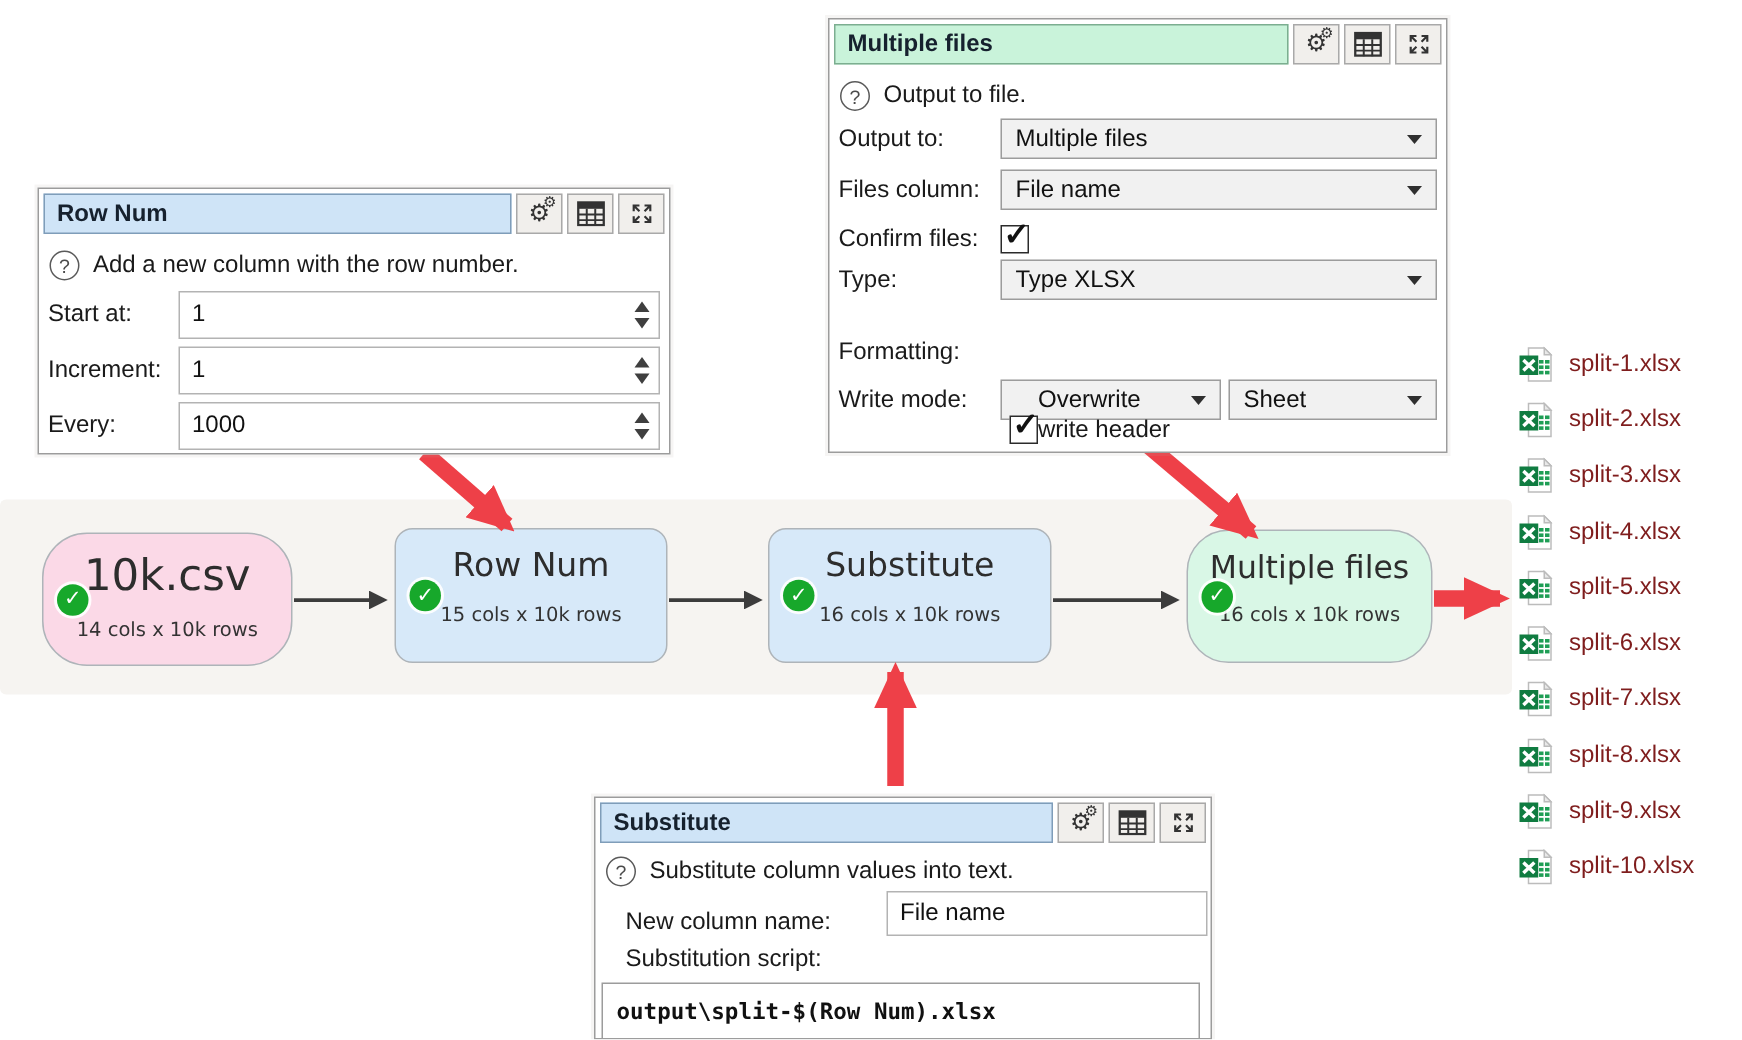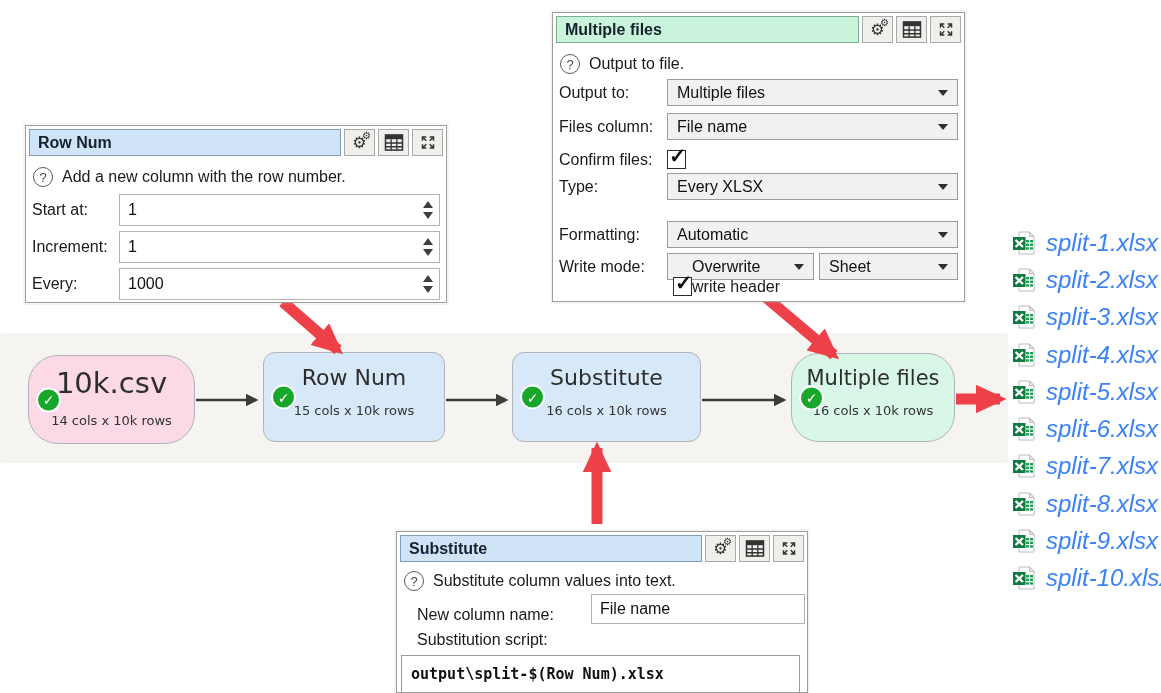--- a/index.html
+++ b/index.html
@@ -86,21 +86,21 @@
 
   
   .sb-row{position:absolute;left:20px;display:flex;align-items:flex-end;font-size:16px;color:#1a1a1a;}
   .script-box{position:absolute;left:4px;top:123px;width:399px;height:45px;
               border:1px solid #9c9c9c;background:#fff;padding:9px 0 0 9px;box-sizing:border-box;
               font-family:"DejaVu Sans Mono",monospace;font-size:15px;font-weight:bold;color:#111;}
 
   
   .file-list{position:absolute;left:1012px;top:224px;z-index:2;}
   .file-row{height:37.3px;display:flex;align-items:center;gap:11px;}
-  .file-name{font-size:24px;color:#3b82f6;white-space:nowrap;font-style:italic;}
+  .file-name{font-size:16px;color:#7f1d1d;white-space:nowrap;}
 </style>
 </head>
 <body>
 
 <div class="canvas">
 
   <div class="flow-strip"></div>
 
   <div class="node n-csv">
     <div class="badge">✓</div>
@@ -253,30 +253,26 @@
     </div>
     <div class="mf-row" style="top:134px;">
       <div class="mf-label">Confirm files:</div>
       <div class="checkbox">
         <span>✓</span>
       </div>
     </div>
     <div class="mf-row" style="top:161px;">
       <div class="mf-label">Type:</div>
       <div class="dropdown">
-        <span>Every XLSX</span>
+        <span>Type XLSX</span>
         <span class="dd-arrow"></span>
       </div>
     </div>
     <div class="mf-row" style="top:209px;">
       <div class="mf-label">Formatting:</div>
-      <div class="dropdown">
-        <span>Automatic</span>
-        <span class="dd-arrow"></span>
-      </div>
     </div>
     <div class="mf-row" style="top:228px;margin-top:13px;">
       <div class="mf-label">Write mode:</div>
       <div class="dropdown" style="flex:0 0 147px;margin-right:5px;padding-left:24px;">
         <span>Overwrite</span>
         <span class="dd-arrow"></span>
       </div>
       <div class="dropdown">
         <span>Sheet</span>
         <span class="dd-arrow"></span>

